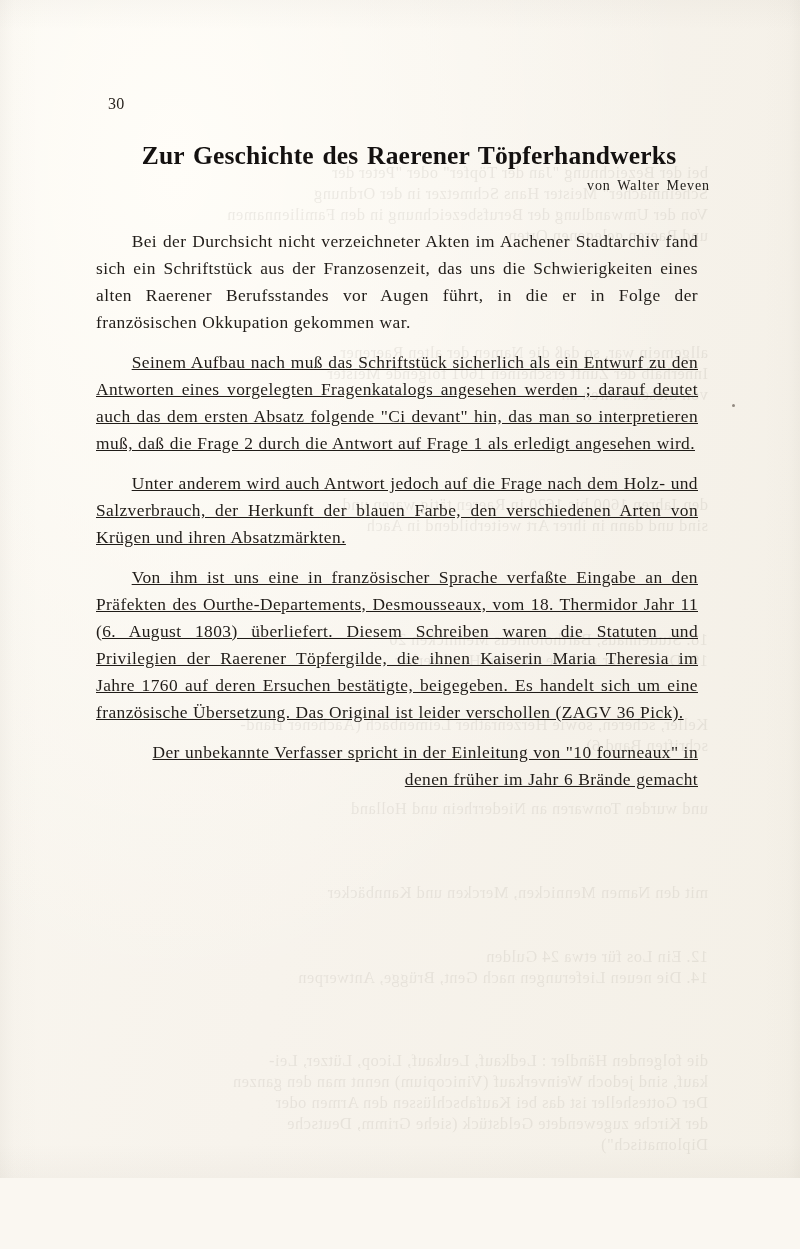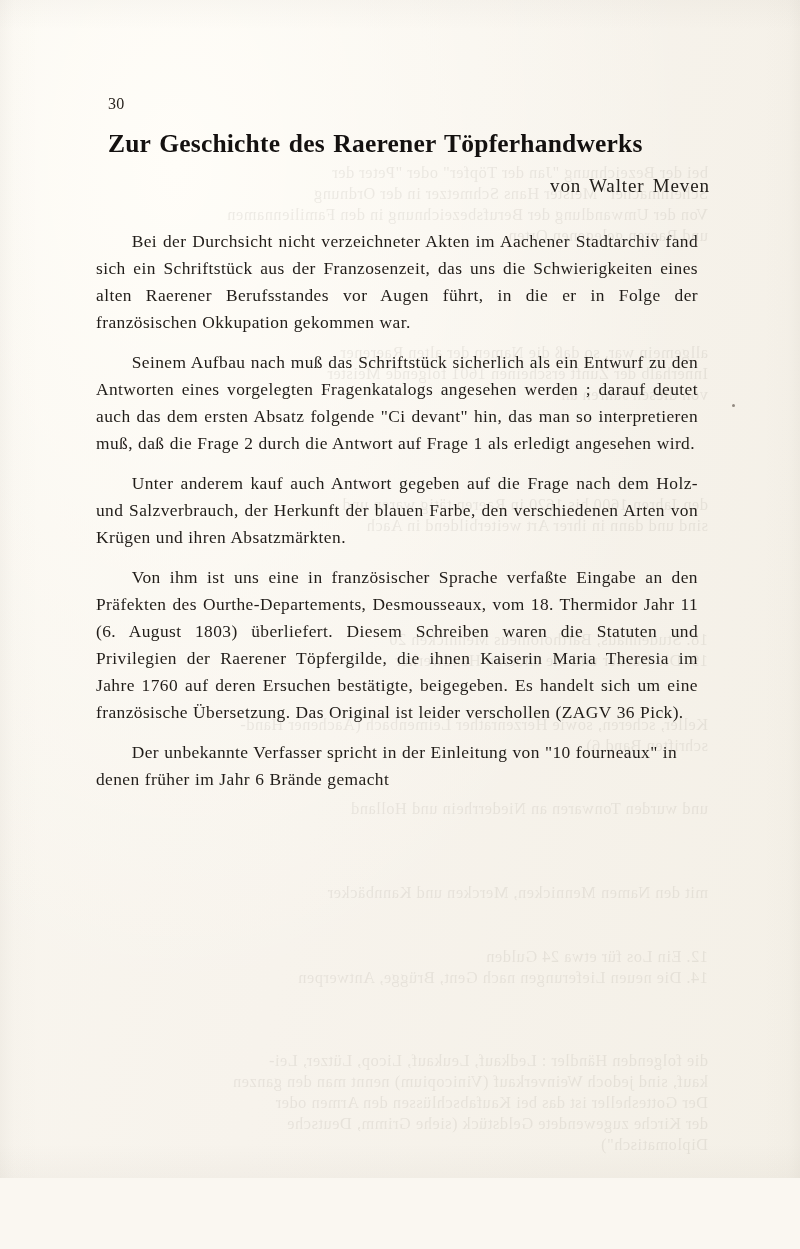--- a/index.html
+++ b/index.html
@@ -72,40 +72,40 @@
     z-index: 3;
     font-size: 16px;
     color: #241f1a;
     letter-spacing: 0.3px;
     line-height: 1;
   }
 
   .title {
     position: absolute;
     left: 108px;
-    top: 112px;
+    top: 124px;
     width: 602px;
     z-index: 3;
-    text-align: left;
+    text-align: center;
     font-weight: bold;
     font-size: 25.5px;
     line-height: 30px;
     color: #141110;
     letter-spacing: 0.2px;
     word-spacing: 2px;
   }
 
   .byline {
     position: absolute;
     left: 108px;
     top: 174px;
     width: 602px;
     z-index: 3;
     text-align: right;
-    font-size: 19px;
+    font-size: 14px;
     line-height: 24px;
     color: #23201c;
     letter-spacing: 0.9px;
     word-spacing: 2.5px;
   }
 
   .body {
     position: absolute;
     left: 96px;
     top: 228px;
@@ -120,23 +120,24 @@
     font-size: 17.4px;
     line-height: 27.1px;
     color: #201c18;
     letter-spacing: 0.42px;
     word-spacing: 0.4px;
     hyphens: manual;
     -webkit-hyphens: manual;
   }
   p.para + p.para {
     margin-top: 12.5px;
+    text-decoration: underline;
   }
   p.para.last {
-    text-align: left;
+    text-align: right;
   }
 
   
   .speck {
     position: absolute;
     left: 732px;
     top: 404px;
     width: 3px;
     height: 3px;
     border-radius: 50%;
@@ -179,18 +180,18 @@
 
   <h1 class="title">Zur Geschichte des Raerener Töpferhandwerks</h1>
 
   <div class="byline">von Walter Meven</div>
 
   <div class="speck"></div>
 
   <div class="body" id="body-column">
       <p class="para">Bei der Durchsicht nicht verzeichneter Akten im Aachener Stadtarchiv fand sich ein Schriftstück aus der Franzosenzeit, das uns die Schwierigkeiten eines alten Raerener Berufsstandes vor Augen führt, in die er in Folge der französischen Okkupation gekommen war.</p>
       <p class="para">Seinem Aufbau nach muß das Schriftstück sicherlich als ein Entwurf zu den Antworten eines vorgelegten Fragenkatalogs angesehen werden ; darauf deutet auch das dem ersten Absatz folgende "Ci devant" hin, das man so interpretieren muß, daß die Frage 2 durch die Antwort auf Frage 1 als erledigt angesehen wird.</p>
-      <p class="para">Unter anderem kauf auch Antwort gegeben auf die Frage nach dem Holz- und Salzverbrauch, der Herkunft der blauen Farbe, den verschiedenen Arten von Krügen und ihren Absatzmärkten.</p>
+      <p class="para">Unter anderem wird auch Antwort jedoch auf die Frage nach dem Holz- und Salzverbrauch, der Herkunft der blauen Farbe, den verschiedenen Arten von Krügen und ihren Absatzmärkten.</p>
       <p class="para">Von ihm ist uns eine in französischer Sprache verfaßte Eingabe an den Präfekten des Ourthe-Departements, Desmousseaux, vom 18. Thermidor Jahr 11 (6. August 1803) überliefert. Diesem Schreiben waren die Statuten und Privilegien der Raerener Töpfergilde, die ihnen Kaiserin Maria Theresia im Jahre 1760 auf deren Ersuchen bestätigte, beigegeben. Es handelt sich um eine französische Übersetzung. Das Original ist leider verschollen (ZAGV 36 Pick).</p>
       <p class="para last">Der unbekannte Verfasser spricht in der Einleitung von "10 fourneaux" in denen früher im Jahr 6 Brände gemacht</p>
     </div>
 
 </div>
 
 </body></html>

